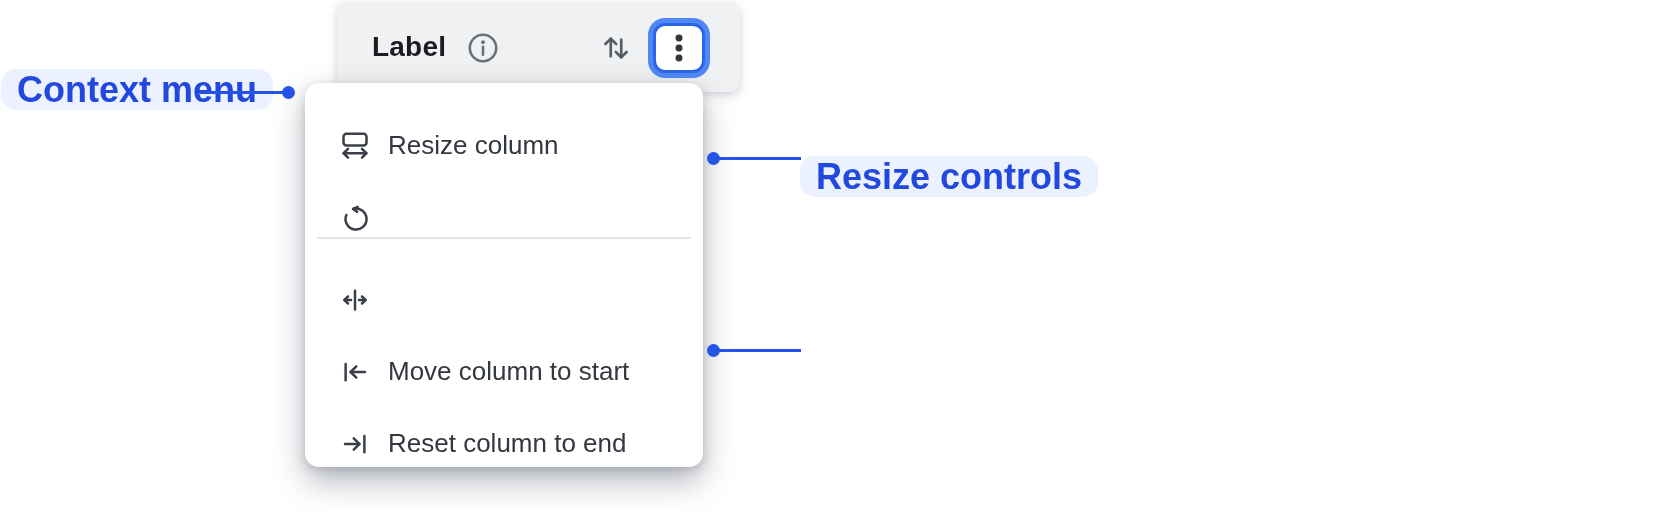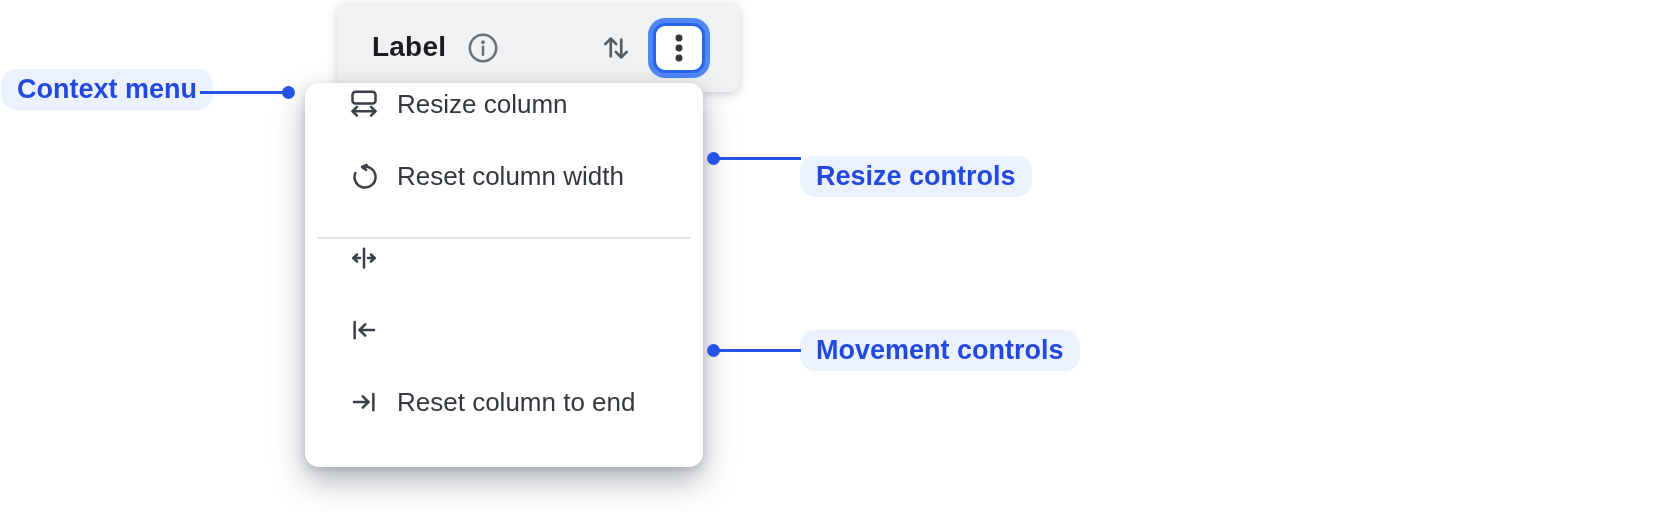--- a/index.html
+++ b/index.html
@@ -28,31 +28,31 @@
     padding:0;cursor:pointer;
   }
   
   .menu{
     position:absolute;left:305px;top:83px;width:398px;
     background:#ffffff;border-radius:14px;
     box-shadow:0 14px 32px rgba(96,104,118,.48),0 3px 10px rgba(96,104,118,.28);
     padding:6px 0 8px 0;z-index:2;
   }
   .menu-item{
-    height:72px;display:flex;align-items:flex-start;gap:18px;
-    padding:0 16px 0 44px;cursor:pointer;
+    height:72px;display:flex;align-items:flex-end;gap:18px;
+    padding:0 16px 0 35px;cursor:pointer;
   }
   .menu-item .mi-icon{flex:0 0 auto;color:#3a3f48;display:flex;}
   .menu-item .mi-label{font-size:26px;color:#33373f;}
   .menu-divider{height:1.5px;background:#e3e4e6;margin:4px 12px 4px 12px;}
   
   .ann-pill{
     position:absolute;display:inline-flex;align-items:center;
     height:41px;padding:0 16px;border-radius:15px;background:#ebf1fe;
-    color:#2248df;font-size:27px;font-weight:600;white-space:nowrap;z-index:3;
+    color:#2248df;font-size:36px;font-weight:600;white-space:nowrap;z-index:3;
   }
   .ann-line{position:absolute;height:3px;background:#2453e6;z-index:3;}
   .ann-dot{position:absolute;width:13px;height:13px;border-radius:50%;background:#2453e6;z-index:4;}
   .pill-context{left:1px;top:69px;}
   .line-context{left:200px;top:90.5px;width:88px;}
   .dot-context{left:281.5px;top:85.5px;}
   .pill-resize{left:800px;top:156px;}
   .line-resize{left:713px;top:156.5px;width:88px;}
   .dot-resize{left:706.5px;top:151.5px;}
   .pill-move{left:800px;top:330px;}
@@ -110,21 +110,20 @@
       <span class="mi-label">Resize column</span>
     </div>
 
     <div class="menu-item">
       <span class="mi-icon">
         <svg width="30" height="30" viewBox="0 0 24 24" fill="none" stroke="currentColor" stroke-width="2" stroke-linecap="round" stroke-linejoin="round">
           <path d="M10.5 4.8 A 8.4 8.4 0 1 1 5.1 9.6"></path>
           <polyline points="14.1,3.2 10.5,4.8 13.7,7.1"></polyline>
         </svg>
       </span>
-      <span class="mi-label">Reset column width</span>
     </div>
 
     <div class="menu-divider"></div>
 
     <div class="menu-item">
       <span class="mi-icon">
         <svg width="30" height="30" viewBox="0 0 24 24" fill="none" stroke="currentColor" stroke-width="2" stroke-linecap="round" stroke-linejoin="round">
           <line x1="12" y1="4.5" x2="12" y2="19.5"></line>
           <line x1="8.8" y1="12" x2="3.6" y2="12"></line>
           <polyline points="6.4,9.2 3.6,12 6.4,14.8"></polyline>
@@ -135,20 +134,21 @@
     </div>
 
     <div class="menu-item">
       <span class="mi-icon">
         <svg width="30" height="30" viewBox="0 0 24 24" fill="none" stroke="currentColor" stroke-width="2" stroke-linecap="round" stroke-linejoin="round">
           <line x1="4.5" y1="5.5" x2="4.5" y2="18.5"></line>
           <line x1="20" y1="12" x2="8.5" y2="12"></line>
           <polyline points="13,7.5 8.5,12 13,16.5"></polyline>
         </svg>
       </span>
+      <span class="mi-label">Move column to start</span>
     </div>
 
     <div class="menu-item">
       <span class="mi-icon">
         <svg width="30" height="30" viewBox="0 0 24 24" fill="none" stroke="currentColor" stroke-width="2" stroke-linecap="round" stroke-linejoin="round">
           <line x1="19.5" y1="5.5" x2="19.5" y2="18.5"></line>
           <line x1="4" y1="12" x2="15.5" y2="12"></line>
           <polyline points="11,7.5 15.5,12 11,16.5"></polyline>
         </svg>
       </span>
@@ -158,17 +158,16 @@
   </div>
 
   <div class="ann-pill pill-context">Context menu</div>
   <div class="ann-line line-context"></div>
   <div class="ann-dot dot-context"></div>
 
   <div class="ann-pill pill-resize">Resize controls</div>
   <div class="ann-line line-resize"></div>
   <div class="ann-dot dot-resize"></div>
 
-  <div class="ann-pill pill-move">Movement controls</div>
   <div class="ann-line line-move"></div>
   <div class="ann-dot dot-move"></div>
 
 </div>
 
 </body></html>

